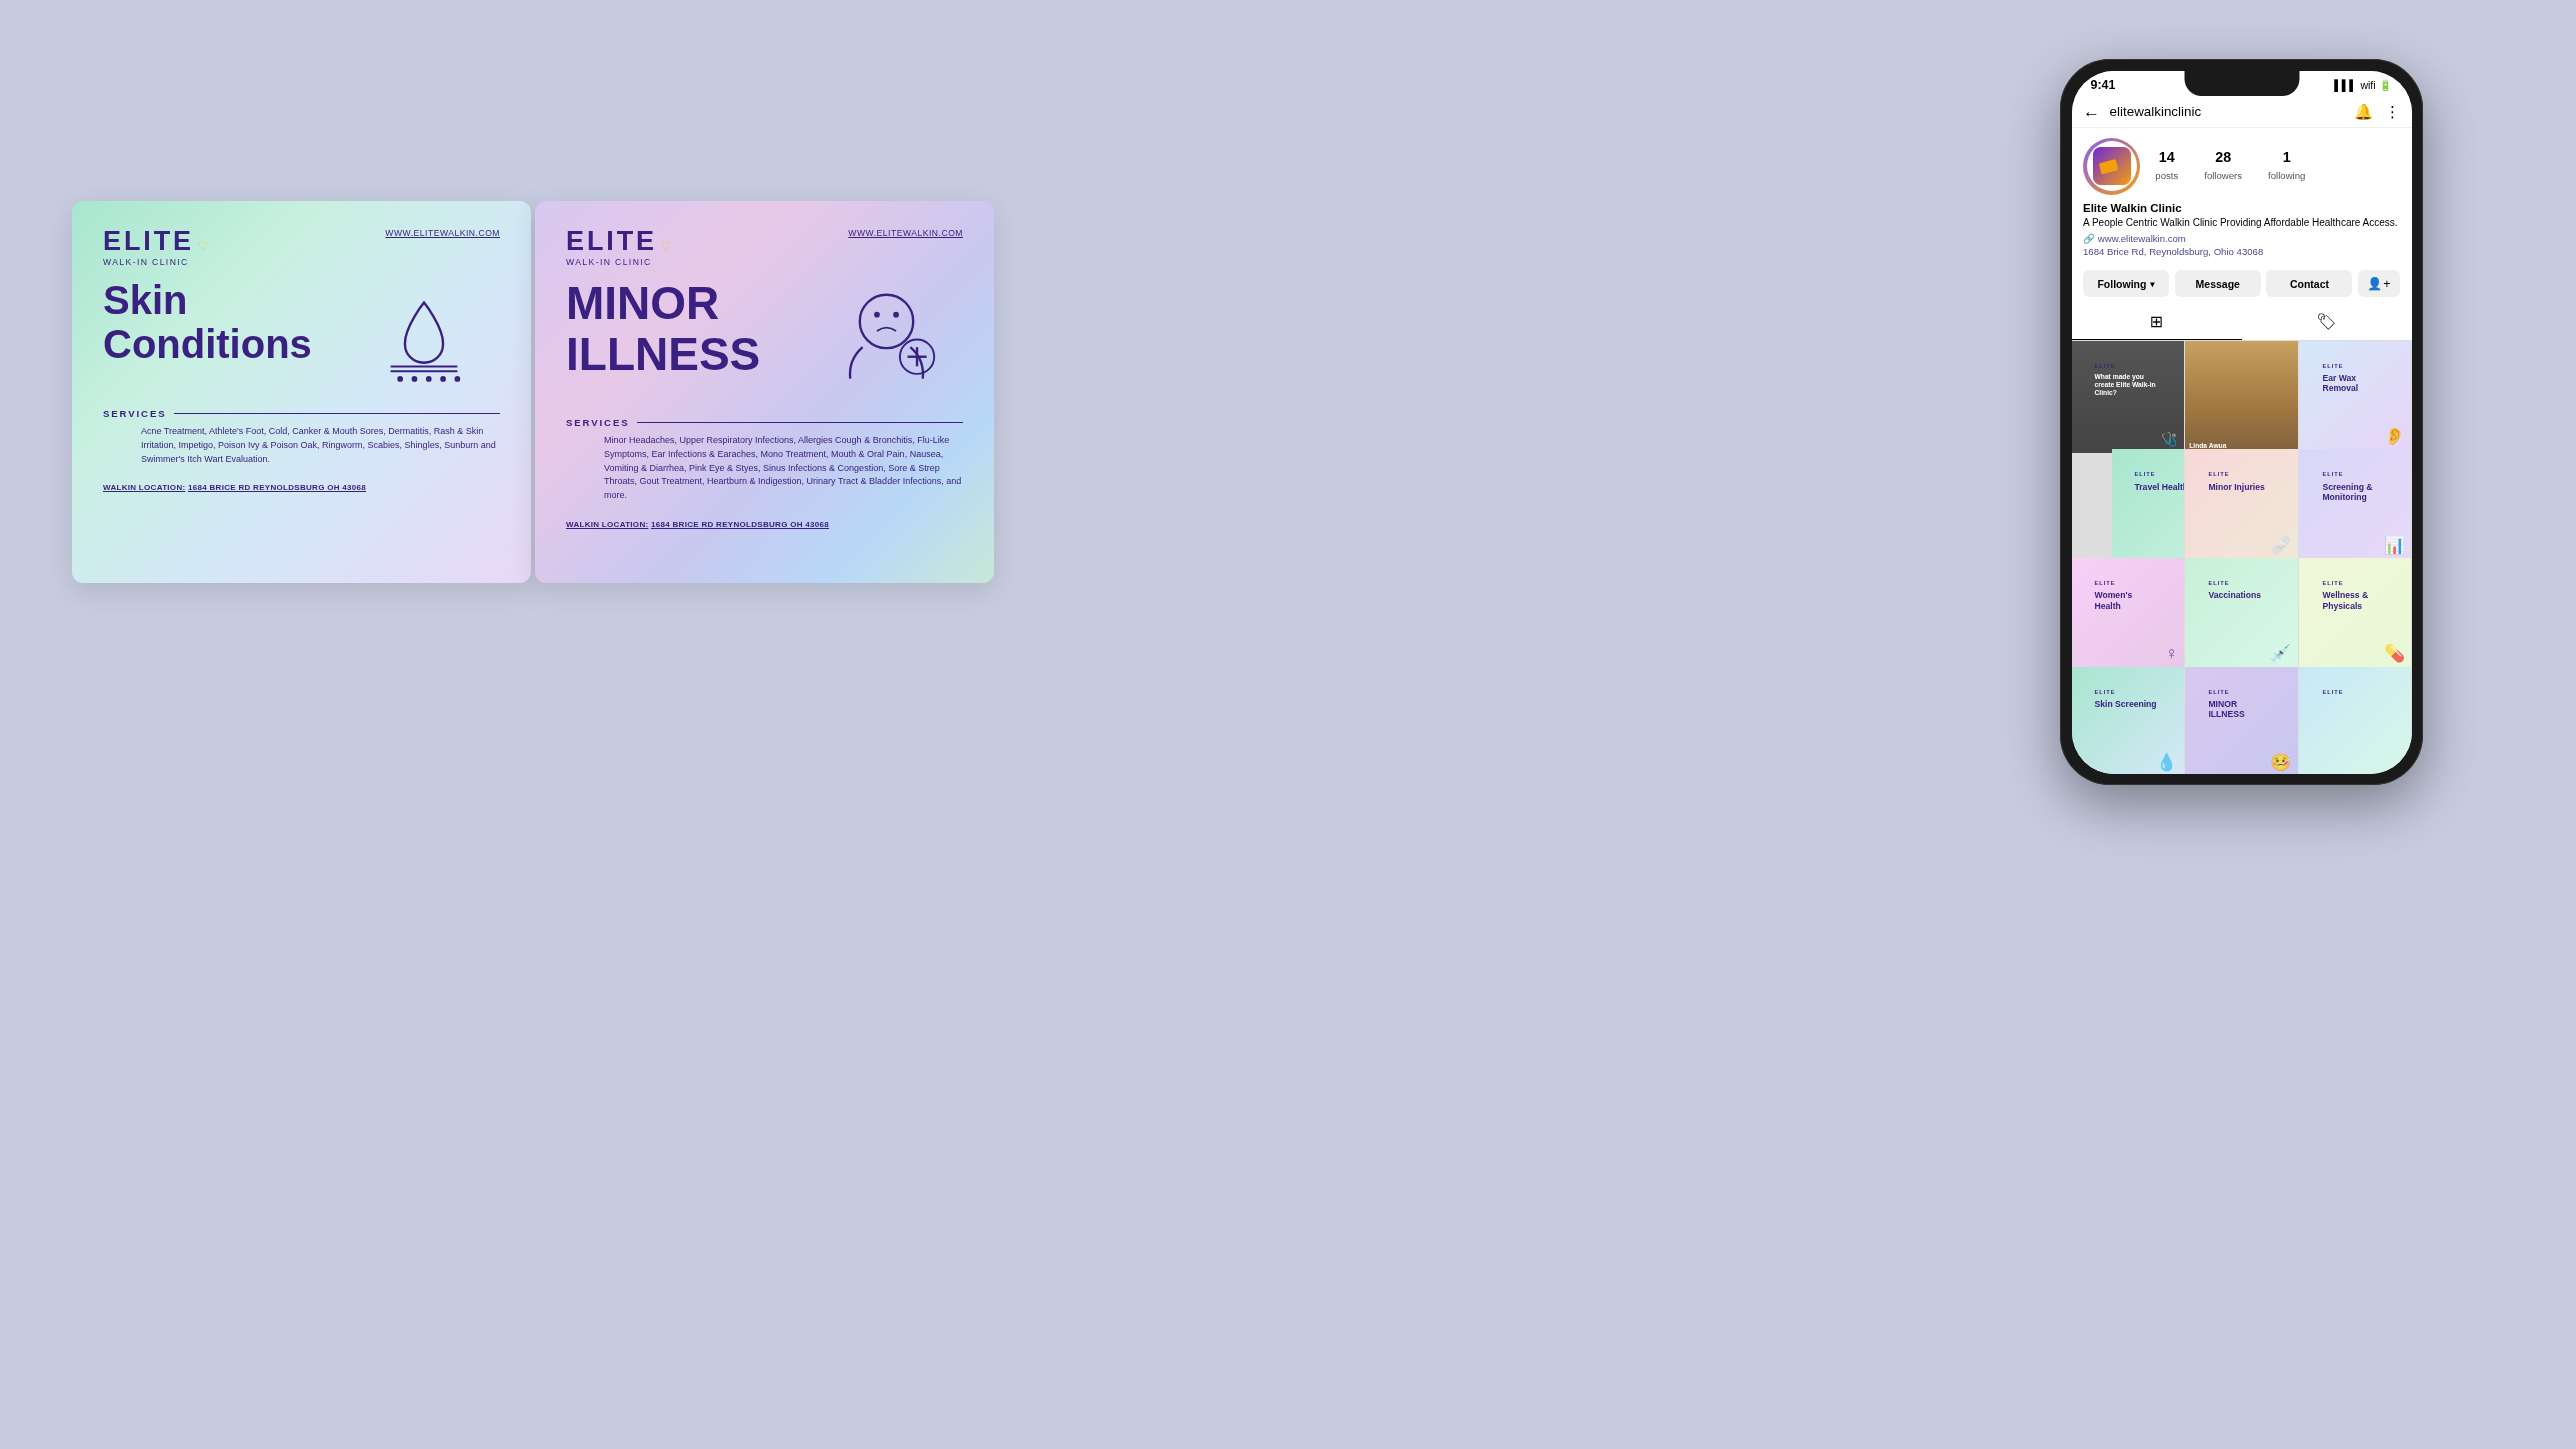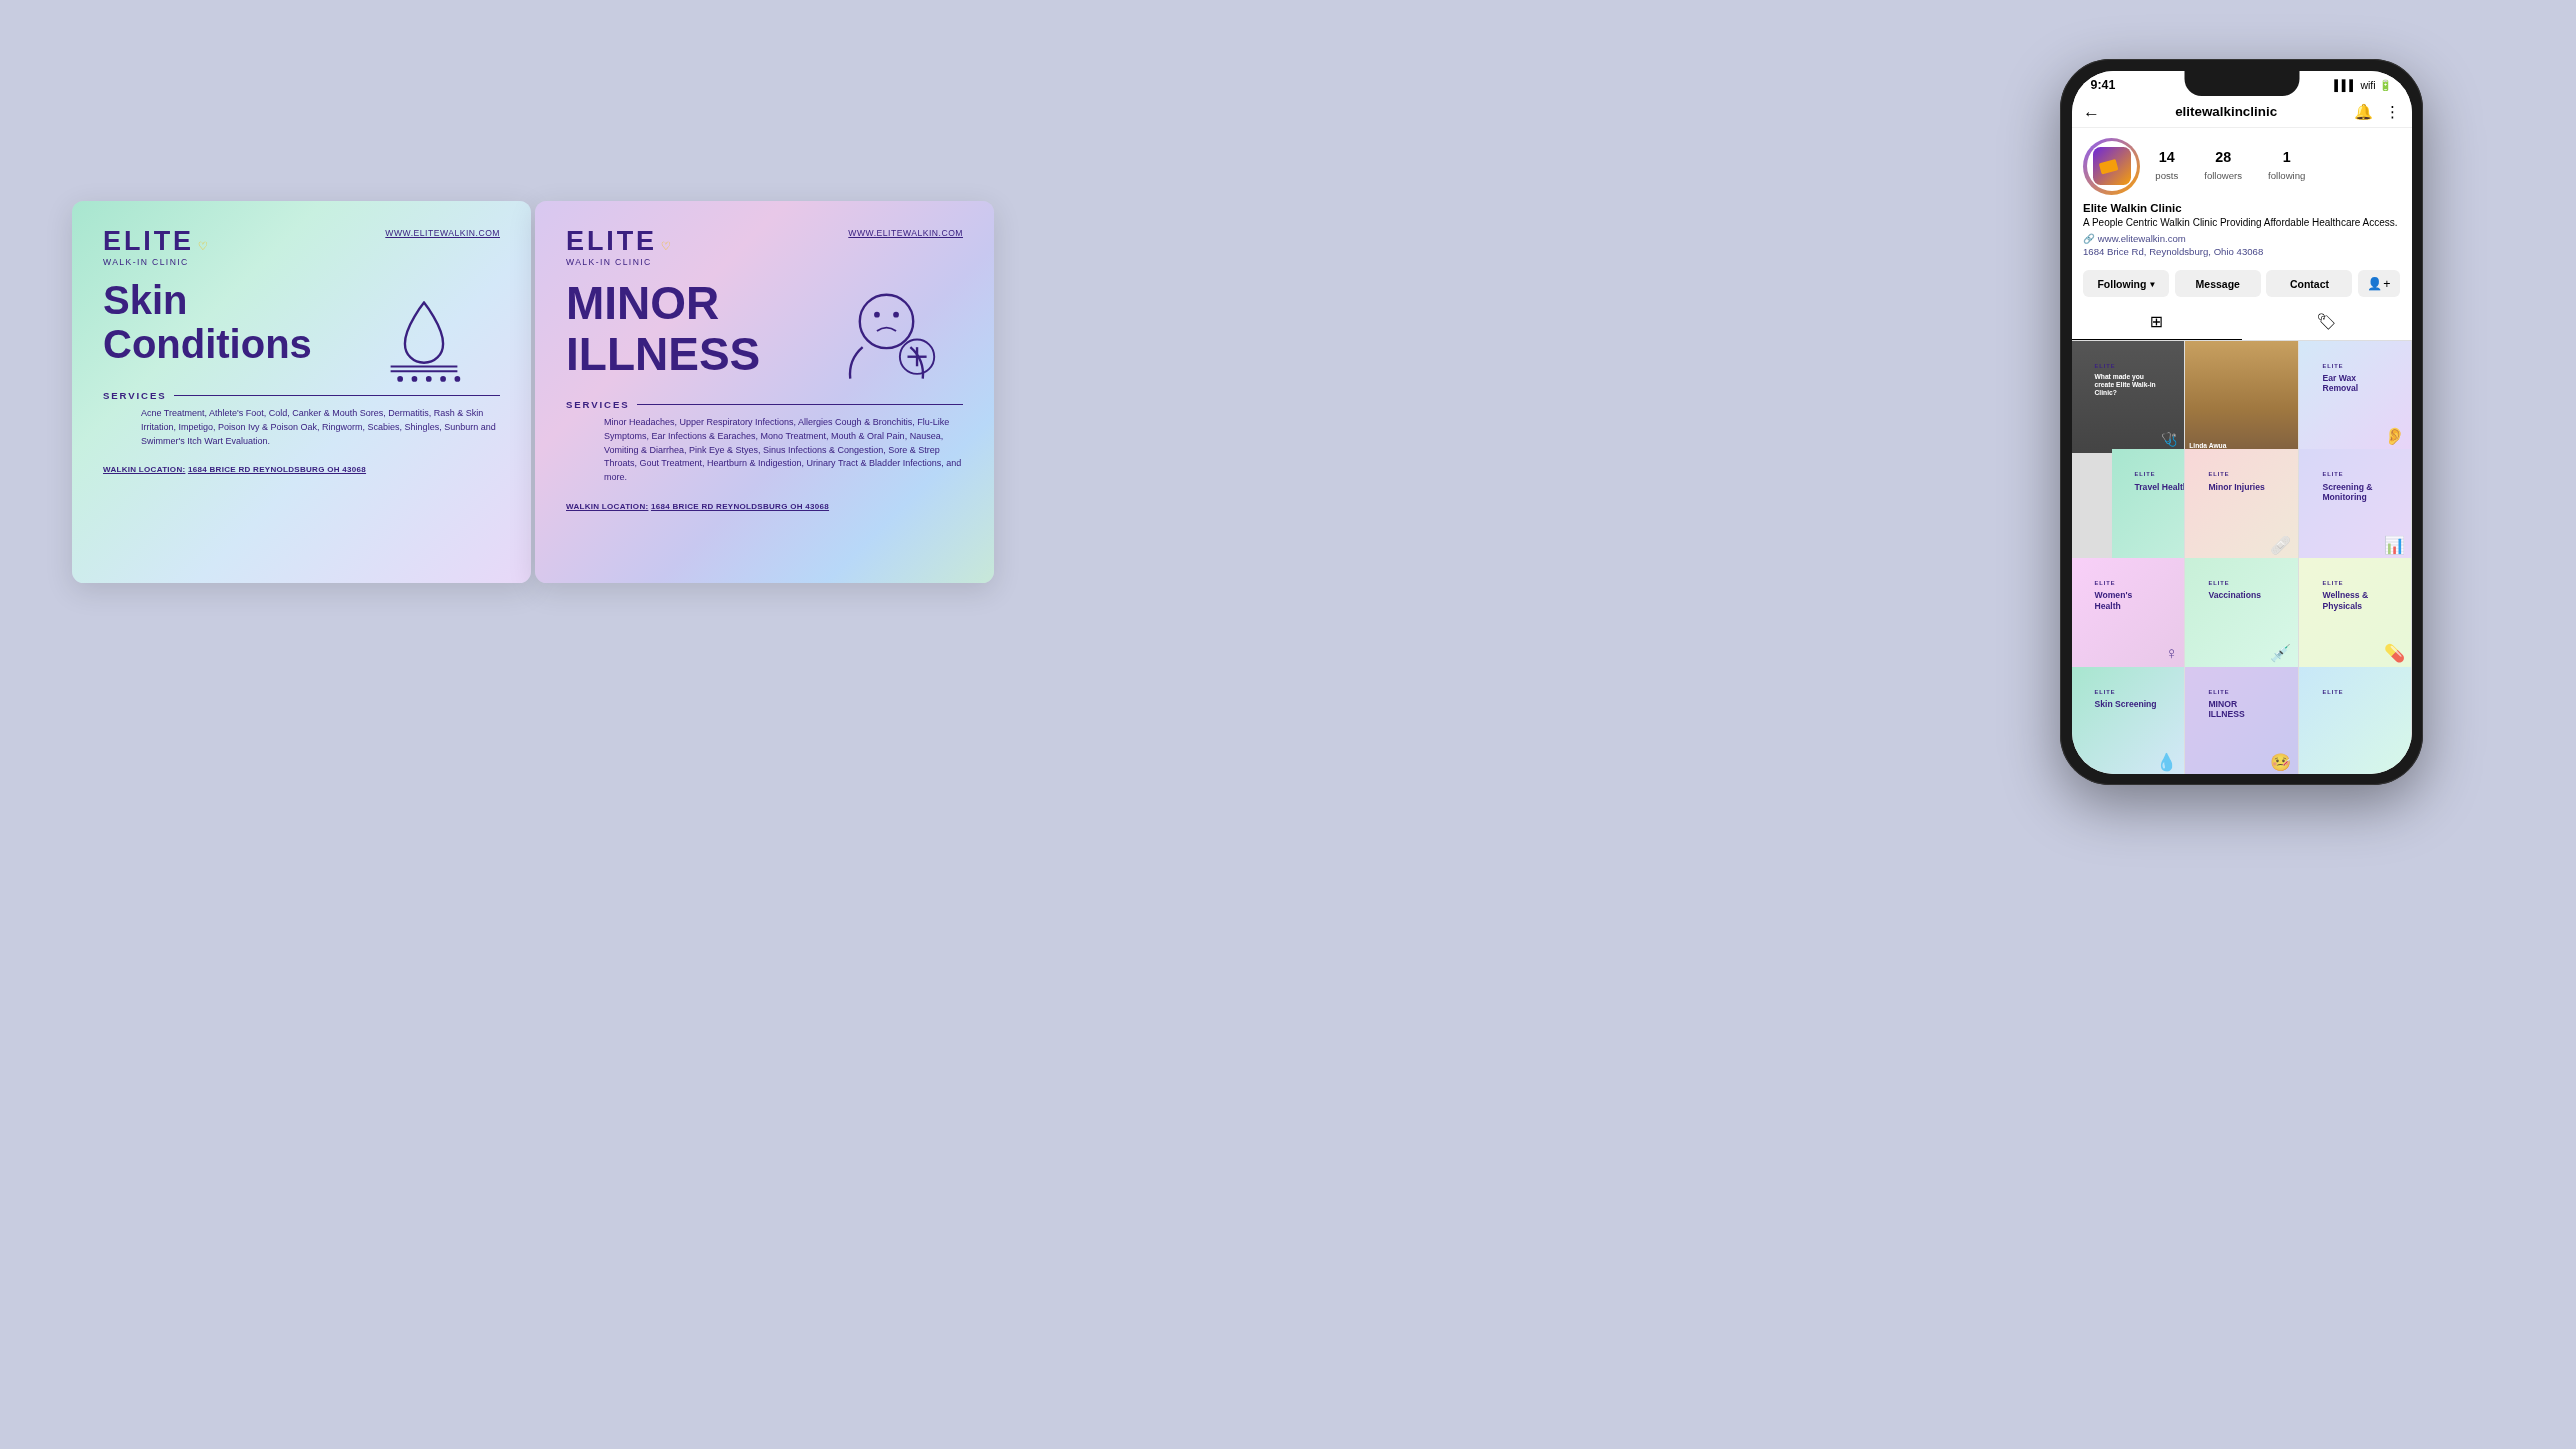--- a/index.html
+++ b/index.html
@@ -83,21 +83,21 @@
     }
     .skin-icon svg {
       width: 124px;
       height: 96px;
     }
     .services-label {
       font-size: 9.6px;
       font-weight: 700;
       color: #3a2080;
       letter-spacing: 1.9px;
-      margin-top: 6px;
+      margin-top: 24px;
       margin-bottom: 5.7px;
       display: flex;
       align-items: center;
       gap: 7.6px;
     }
     .services-label::after {
       content: '';
       flex: 1;
       height: 1px;
       background: #3a2080;
@@ -212,23 +212,22 @@
     }
     .ig-back-btn {
       font-size: 17px;
       color: #000;
       margin-right: 9.6px;
       cursor: pointer;
     }
     .ig-username {
       flex: 1;
       font-size: 13.4px;
-      font-weight: 700;
+      font-weight: 400;
       color: #000;
-      text-align: center;
     }
     .ig-bell, .ig-dots {
       font-size: 15.3px;
       color: #000;
       margin-left: 11.5px;
     }
 
     
     .ig-profile {
       padding: 9.6px 11.5px 7.6px;

